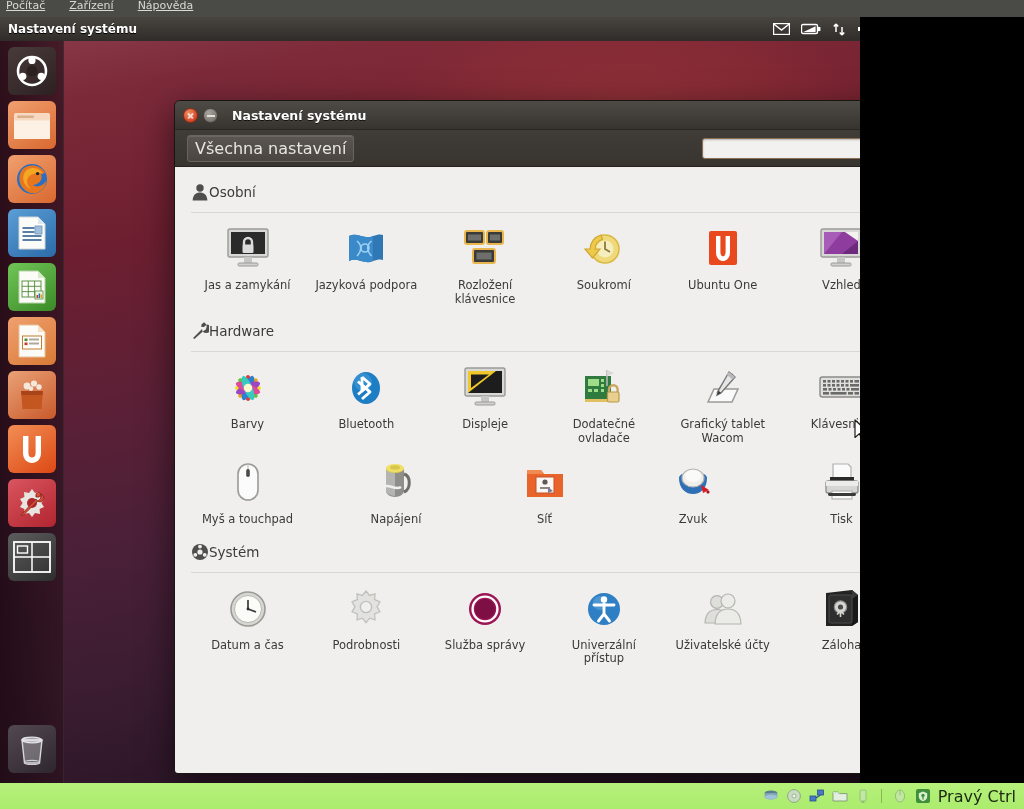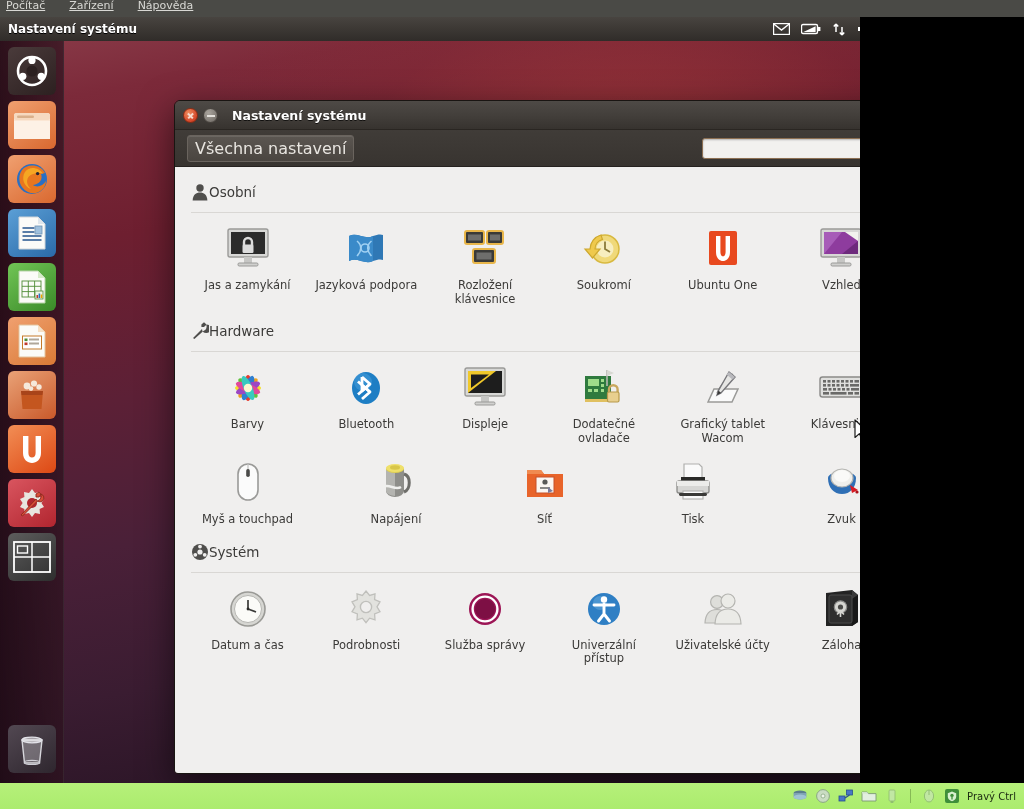--- a/index.html
+++ b/index.html
@@ -176,21 +176,21 @@
 
   
   #vbox-status {
     position:absolute; left:0; top:783px; width:1024px; height:26px;
     background:linear-gradient(to bottom,#b6f07a 0%,#abec6d 100%);
     display:flex; align-items:center; justify-content:flex-end;
     padding-right:8px; gap:7px;
   }
   #vbox-status .sicon { width:16px; height:16px; display:block; }
   #vbox-status .sep { width:1px; height:14px; background:#86ba55; margin:0 3px; }
-  #vbox-status .hostkey { font-size:10px; color:#1c2a12; }
+  #vbox-status .hostkey { font-size:16px; color:#1c2a12; }
 
   
   #cursor { position:absolute; left:854px; top:402px; z-index:60; }
 </style>
 </head>
 <body>
 
 <div id="vbox-menubar">
   <div class="vb-menu">
     <span class="acc">Počítač</span>
@@ -662,42 +662,42 @@
               <path d="M18 27 h10" stroke="#5a5a58" stroke-width="1.4"></path>
               <path d="M26 26 L31 30 L26 32 Z" fill="#7a7a9a"></path>
             </svg>
           </span>
           <span class="tile-label">Síť</span>
         </div>
 
         <div class="tile">
           <span class="tile-icon">
             <svg width="46" height="44" viewBox="0 0 46 44">
+              <path d="M9 17 C9 9 37 9 37 17 C37 27 31 33 23 33 C15 33 9 27 9 17 Z" fill="#2f6fb5"></path>
+              <ellipse cx="23" cy="17" rx="11" ry="9" fill="#efefec" stroke="#b6b6b2" stroke-width="1.2"></ellipse>
+              <ellipse cx="23" cy="15" rx="8" ry="6" fill="#fafaf8"></ellipse>
+              <path d="M31 24 L39 29 L33 32 Z" fill="#d81b24"></path>
+              <circle cx="38" cy="31" r="1.6" fill="#a8121a"></circle>
+            </svg>
+          </span>
+          <span class="tile-label">Zvuk</span>
+        </div>
+
+        <div class="tile">
+          <span class="tile-icon">
+            <svg width="46" height="44" viewBox="0 0 46 44">
               <path d="M14 3 h15 l3 3 v11 H14 Z" fill="#fafafa" stroke="#b0b0ae" stroke-width="1.2"></path>
               <rect x="11" y="16" width="24" height="10" fill="#2a2a28"></rect>
               <rect x="7" y="20" width="32" height="12" rx="2" fill="#d6d6d4" stroke="#8a8a88" stroke-width="1.3"></rect>
               <rect x="7" y="20" width="32" height="5" fill="#ececea"></rect>
               <rect x="13" y="30" width="20" height="8" fill="#fafafa" stroke="#b0b0ae" stroke-width="1.1"></rect>
               <rect x="9" y="32" width="28" height="3" rx="1.4" fill="#3a3a38"></rect>
             </svg>
           </span>
           <span class="tile-label">Tisk</span>
-        </div>
-
-        <div class="tile">
-          <span class="tile-icon">
-            <svg width="46" height="44" viewBox="0 0 46 44">
-              <path d="M9 17 C9 9 37 9 37 17 C37 27 31 33 23 33 C15 33 9 27 9 17 Z" fill="#2f6fb5"></path>
-              <ellipse cx="23" cy="17" rx="11" ry="9" fill="#efefec" stroke="#b6b6b2" stroke-width="1.2"></ellipse>
-              <ellipse cx="23" cy="15" rx="8" ry="6" fill="#fafaf8"></ellipse>
-              <path d="M31 24 L39 29 L33 32 Z" fill="#d81b24"></path>
-              <circle cx="38" cy="31" r="1.6" fill="#a8121a"></circle>
-            </svg>
-          </span>
-          <span class="tile-label">Zvuk</span>
         </div>
       </div>
 
       <div class="section-head">
         <svg class="sec-icon" viewBox="0 0 18 18">
           <circle cx="9" cy="9" r="8" fill="#4f4e4c"></circle>
           <circle cx="9" cy="3.6" r="1.9" fill="#f0efee"></circle>
           <circle cx="4.3" cy="11.8" r="1.9" fill="#f0efee"></circle>
           <circle cx="13.7" cy="11.8" r="1.9" fill="#f0efee"></circle>
           <circle cx="9" cy="9" r="2.6" fill="#f0efee"></circle>

